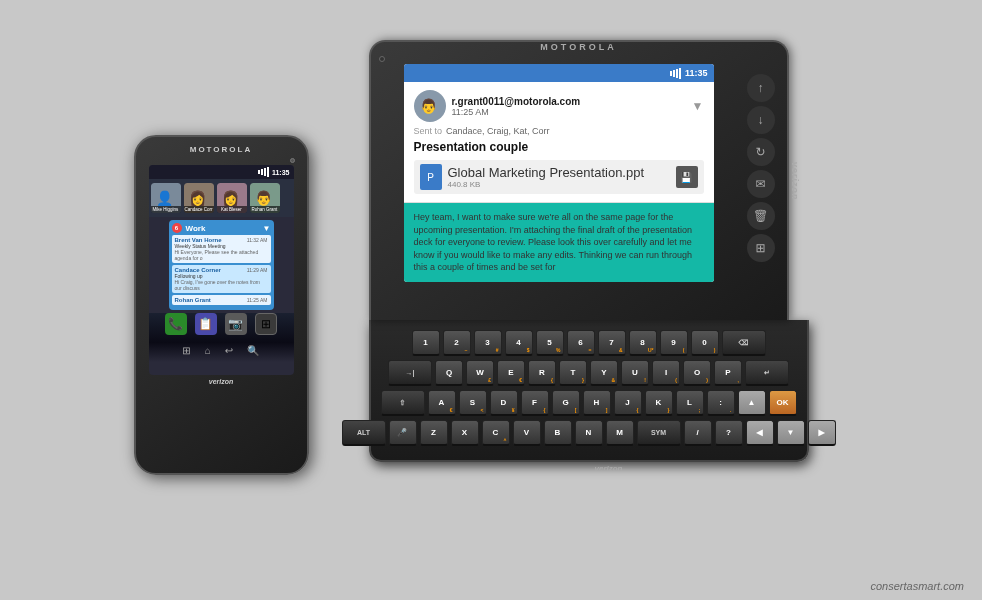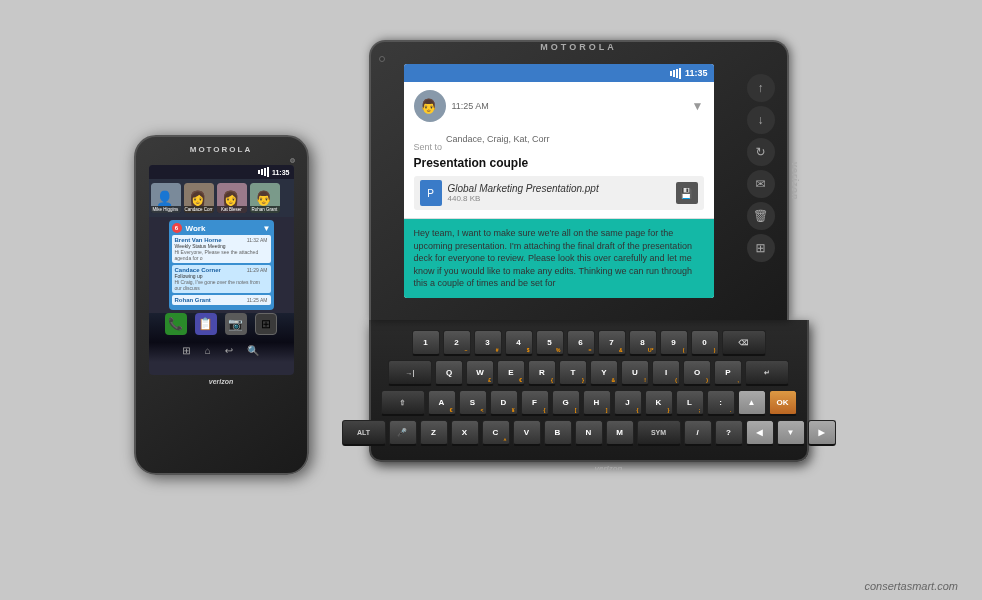--- a/index.html
+++ b/index.html
@@ -11,21 +11,21 @@
       display: flex;
       align-items: center;
       justify-content: center;
       position: relative;
       overflow: hidden;
     }
 
     .watermark {
       position: absolute;
       bottom: 8px;
-      right: 24px;
+      right: 18px;
       font-size: 11px;
       color: #666;
       font-style: italic;
     }
 
     .phones-container {
       display: flex;
       align-items: center;
       gap: 60px;
       margin-top: 10px;
@@ -367,21 +367,20 @@
       font-size: 9px;
       color: #666;
       margin-bottom: 4px;
       display: flex;
       align-items: center;
       gap: 4px;
     }
 
     .email-to-label {
       color: #999;
-      margin-top: 16px;
     }
 
     .email-subject-large {
       font-size: 12px;
       font-weight: bold;
       color: #111;
       margin-bottom: 6px;
     }
 
     .attachment-row {
@@ -403,23 +402,22 @@
       justify-content: center;
       font-size: 10px;
       color: #fff;
     }
 
     .attachment-info {
       flex: 1;
     }
 
     .attachment-name {
-      font-size: 10px;
+      font-size: 13px;
       color: #333;
-      font-style: italic;
     }
 
     .attachment-size {
       font-size: 8px;
       color: #888;
     }
 
     .attachment-save {
       width: 22px;
       height: 22px;
@@ -674,20 +672,21 @@
                 <div class="signal-bar" style="height:9px;background:#fff;"></div>
                 <div class="signal-bar" style="height:11px;background:#fff;"></div>
               </div>
               <div class="time">11:35</div>
             </div>
 
             <div class="email-header-area">
               <div class="email-from-row">
                 <div class="sender-avatar-large">👨</div>
                 <div class="email-from-info">
+                  <div class="email-from-address">r.grant0011@motorola.com</div>
                   <div class="email-from-time">11:25 AM</div>
                 </div>
                 <div style="color:#999;font-size:12px;">▼</div>
               </div>
 
               <div class="email-to-row">
                 <span class="email-to-label">Sent to</span>
                 <span>Candace, Craig, Kat, Corr</span>
               </div>
 

